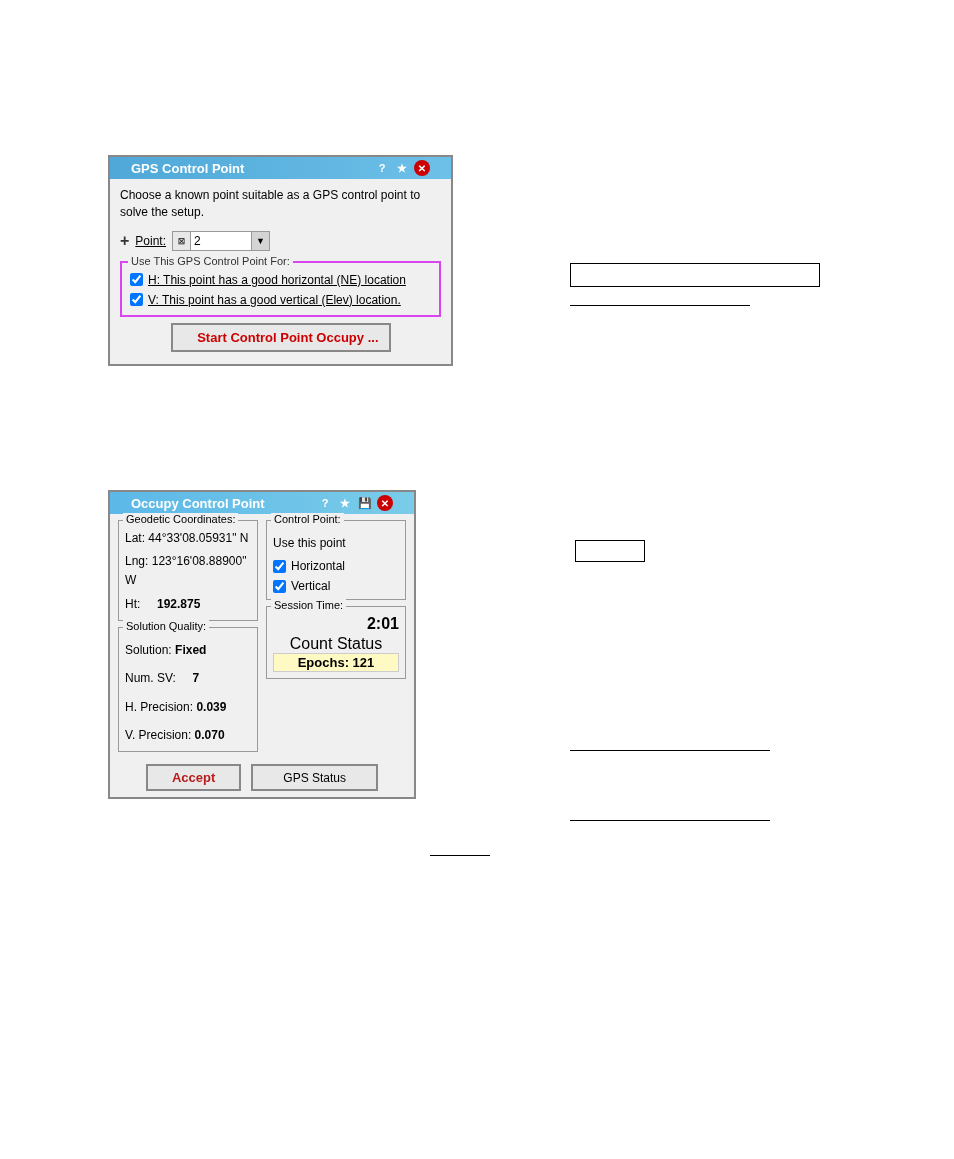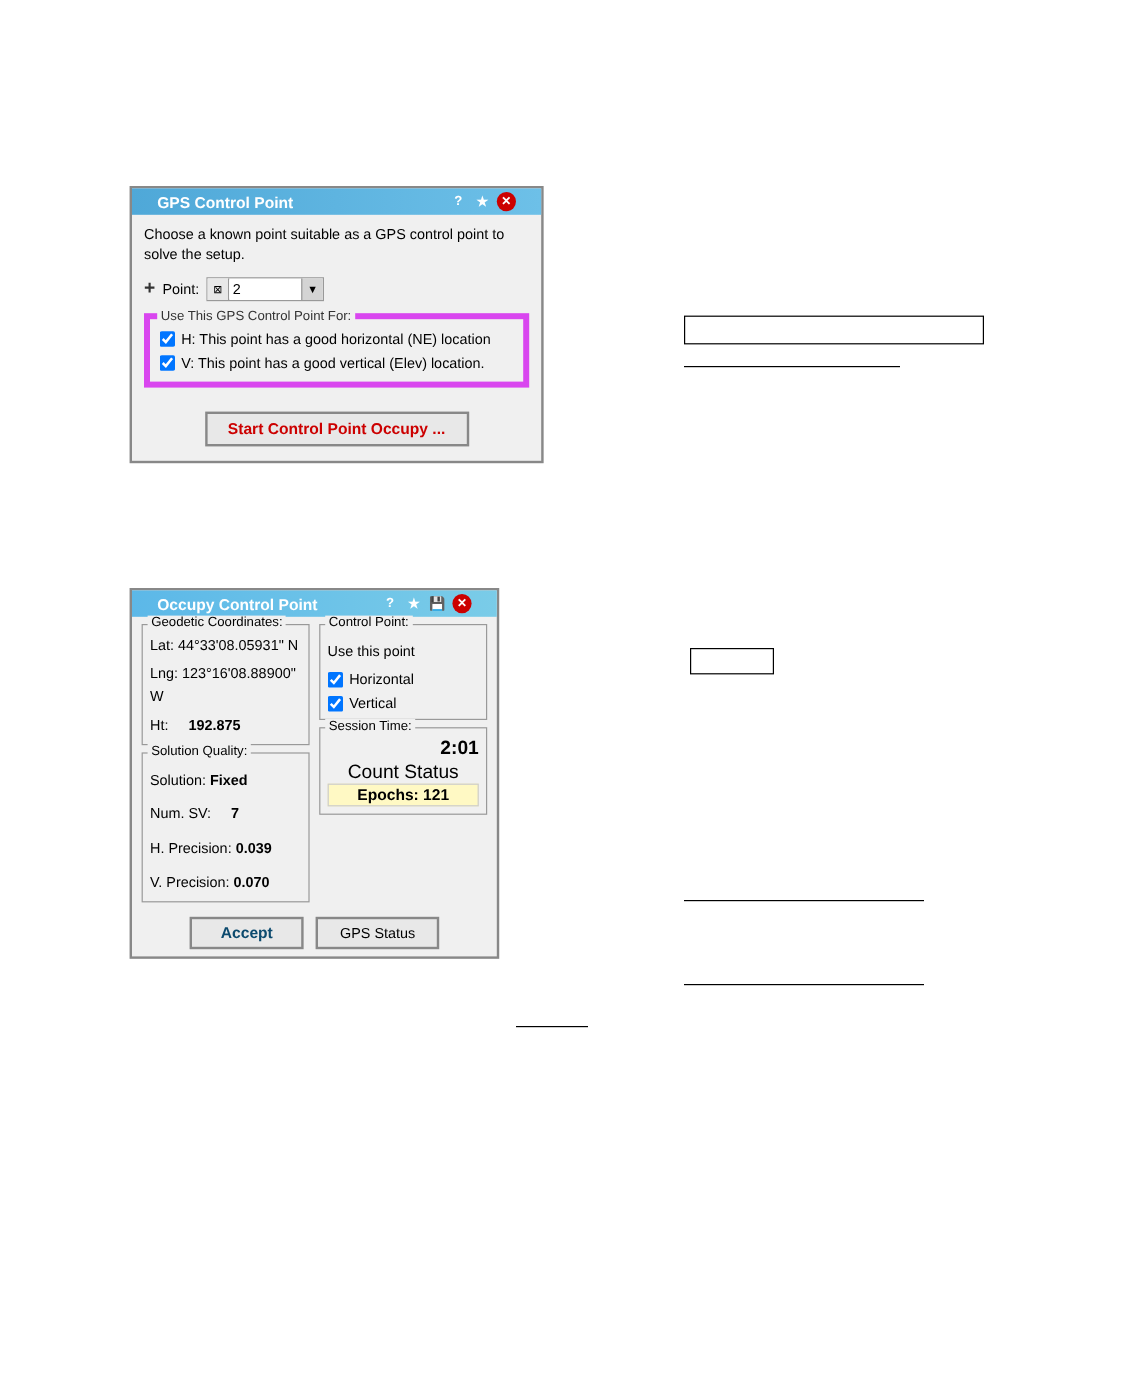--- a/index.html
+++ b/index.html
@@ -77,20 +77,21 @@
     }
 
     .plus-icon {
       font-size: 16px;
       font-weight: bold;
       color: #333;
     }
 
     .point-label {
       font-size: 12px;
+      text-decoration: underline;
     }
 
     .point-input-wrapper {
       display: flex;
       align-items: center;
       border: 1px solid #999;
       background: white;
     }
 
     .point-img-icon {
@@ -118,23 +119,24 @@
       background: #d4d4d4;
       border-left: 1px solid #999;
       display: flex;
       align-items: center;
       justify-content: center;
       cursor: pointer;
       font-size: 9px;
     }
 
     .fieldset-group {
-      border: 5px solid #d946ef;
+      border: 2px solid #d946ef;
       padding: 4px 8px 8px 8px;
       position: relative;
+      text-decoration: underline;
     }
 
     .fieldset-legend {
       font-size: 11px;
       color: #333;
       background: #f0f0f0;
       padding: 0 3px;
       position: absolute;
       top: -8px;
       left: 6px;
@@ -148,28 +150,28 @@
       font-size: 12px;
     }
 
     .checkbox-row input[type="checkbox"] {
       margin: 0;
     }
 
     .btn-start {
       display: block;
       width: 220px;
-      margin: 20px auto 4px auto;
+      margin: 6px auto 4px auto;
       padding: 5px 10px;
       background: #e8e8e8;
       border: 2px solid #888;
       font-size: 13px;
       font-weight: bold;
       color: #cc0000;
-      text-align: center;
+      text-align: right;
       cursor: pointer;
     }
 
     
     .annotation-box-1 {
       position: absolute;
       top: 263px;
       left: 570px;
       width: 250px;
       height: 24px;
@@ -281,26 +283,26 @@
       justify-content: center;
       margin-top: 6px;
     }
 
     .btn-accept {
       padding: 4px 24px;
       background: #e8e8e8;
       border: 2px solid #888;
       font-size: 13px;
       font-weight: bold;
-      color: #0c4a6e;
+      color: #b91c1c;
       cursor: pointer;
     }
 
     .btn-gps-status {
-      padding: 4px 18px;
+      padding: 4px 30px;
       background: #e8e8e8;
       border: 2px solid #888;
       font-size: 12px;
       cursor: pointer;
     }
 
     
     .annotation-box-2 {
       position: absolute;
       top: 540px;

